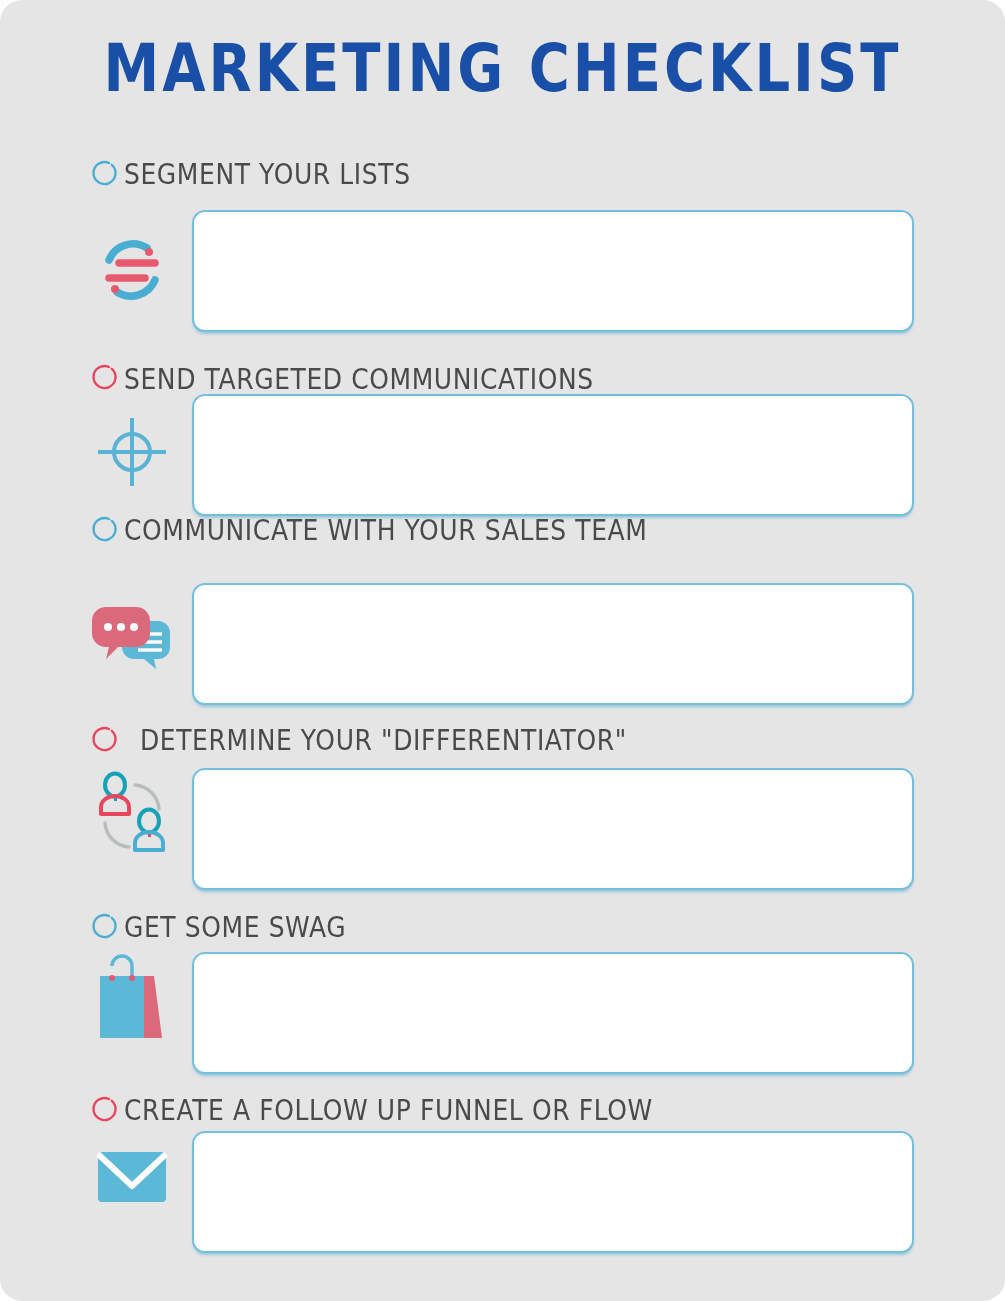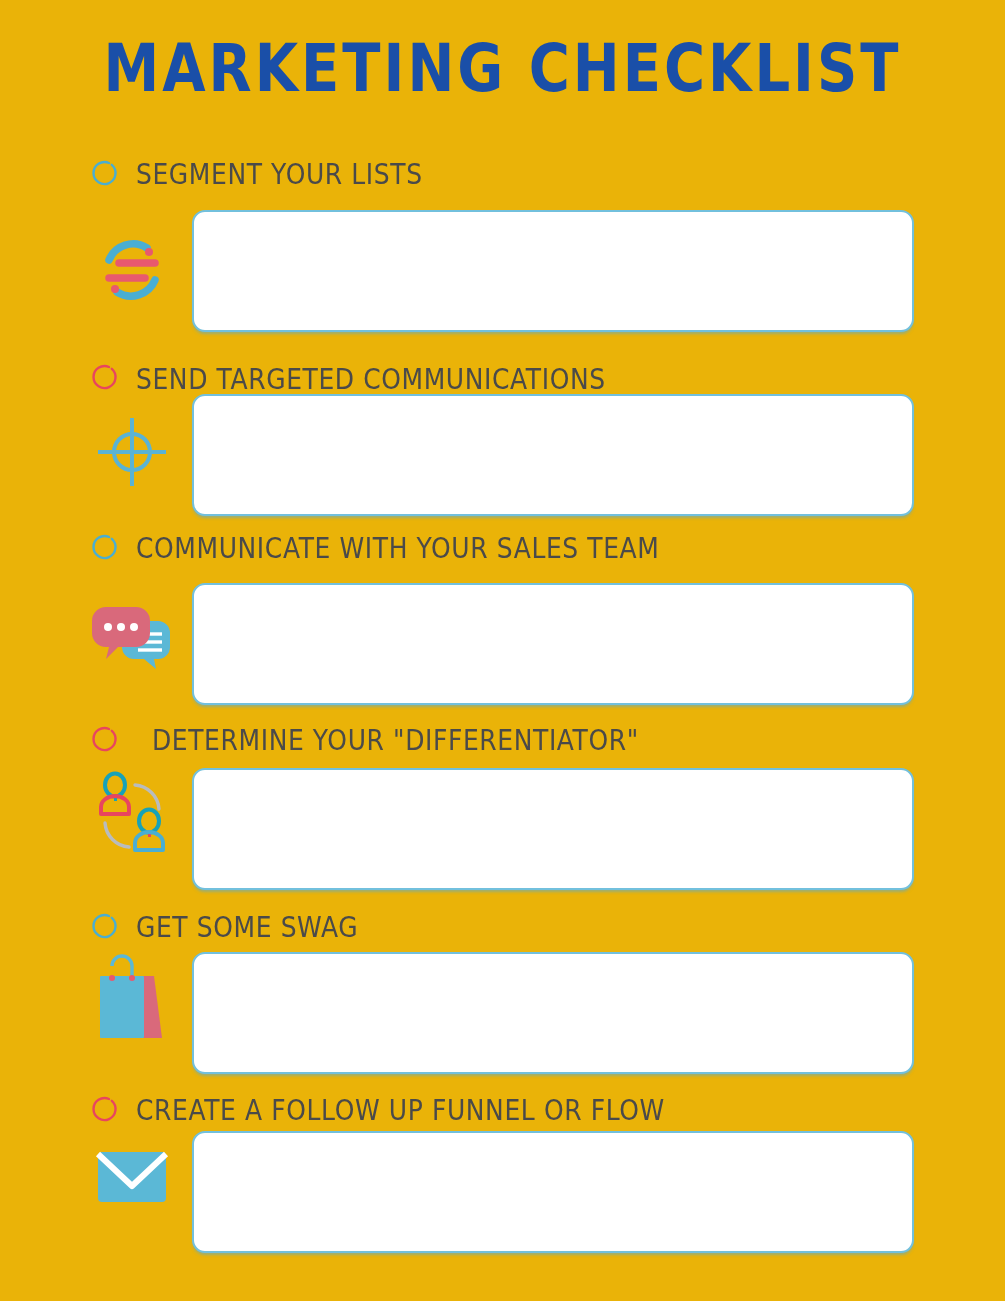--- a/index.html
+++ b/index.html
@@ -12,21 +12,22 @@
     height: 1301px;
     position: relative;
     font-family: "DejaVu Sans", sans-serif;
     overflow: hidden;
   }
 
   .page {
     position: relative;
     width: 1005px;
     height: 1301px;
-    background: #eab308;
+    background: #e5e5e5;
+    border-radius: 22px;
   }
 
   
   .title {
     position: absolute;
     top: 30px;
     left: 0;
     width: 1005px;
     text-align: center;
     font-family: "DejaVu Sans", sans-serif;
@@ -44,21 +45,20 @@
     left: 0;
     width: 1005px;
   }
 
   .row-head {
     position: absolute;
     left: 88px;
     display: flex;
     align-items: center;
     height: 44px;
-    gap: 12px;
   }
 
   .check-ring {
     width: 32px;
     height: 32px;
     flex: 0 0 32px;
     position: relative;
   }
   .check-ring svg { display: block; }
 
@@ -145,21 +145,21 @@
         <circle cx="40" cy="40" r="18" fill="none" stroke="#5ab3d4" stroke-width="4"></circle>
         <line x1="40" y1="6" x2="40" y2="74" stroke="#5ab3d4" stroke-width="4"></line>
         <line x1="6" y1="40" x2="74" y2="40" stroke="#5ab3d4" stroke-width="4"></line>
       </svg>
     </div>
 
     <div class="note-box" style="top:394px; height:122px;"></div>
   </div>
 
   <div class="row">
-    <div class="row-head" style="top:526px;">
+    <div class="row-head" style="top:508px;">
       <span class="check-ring">
         <svg width="32" height="32" viewBox="0 0 32 32">
           <path d="M23.8 6.8 A11 11 0 1 1 21 5 " fill="none" stroke="#4aaed2" stroke-width="2.4" stroke-linecap="round"></path>
         </svg>
       </span>
       <span class="row-label">COMMUNICATE WITH YOUR SALES TEAM</span>
     </div>
 
     <div class="icon-slot" style="top:592px;">
       <svg width="84" height="78" viewBox="0 0 84 78">

